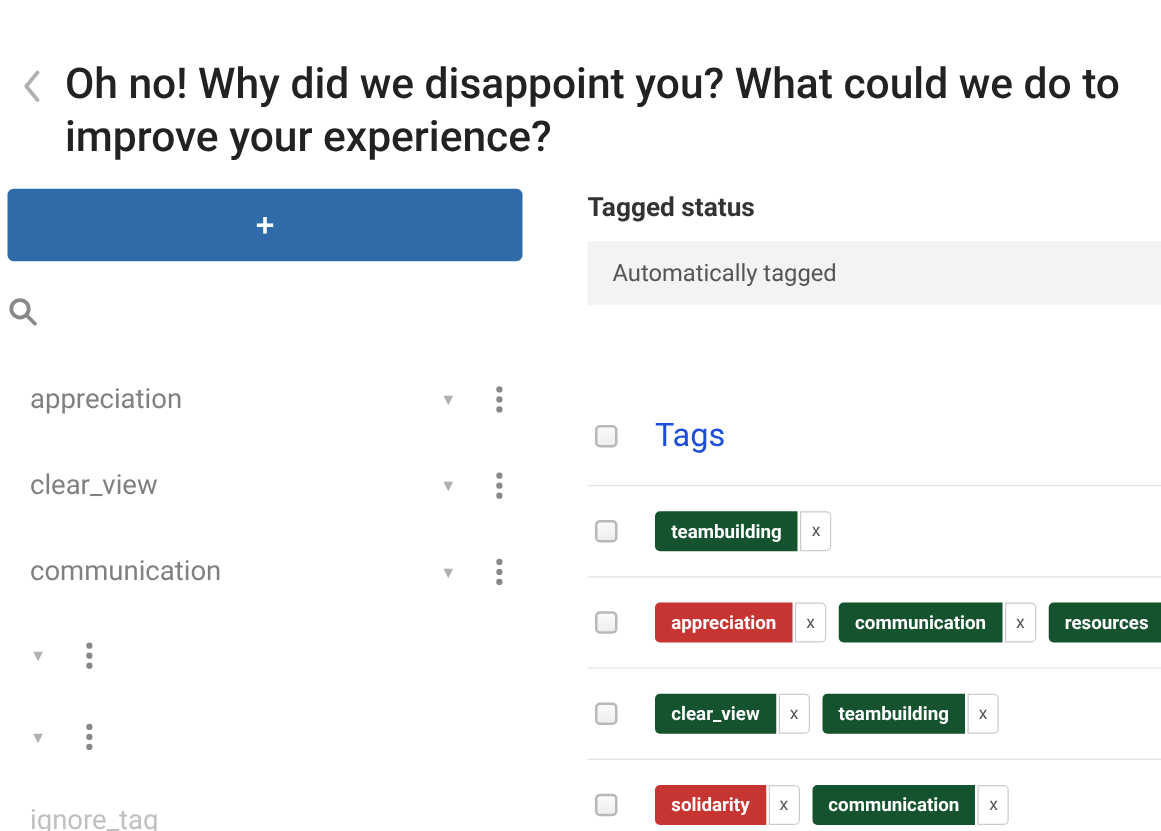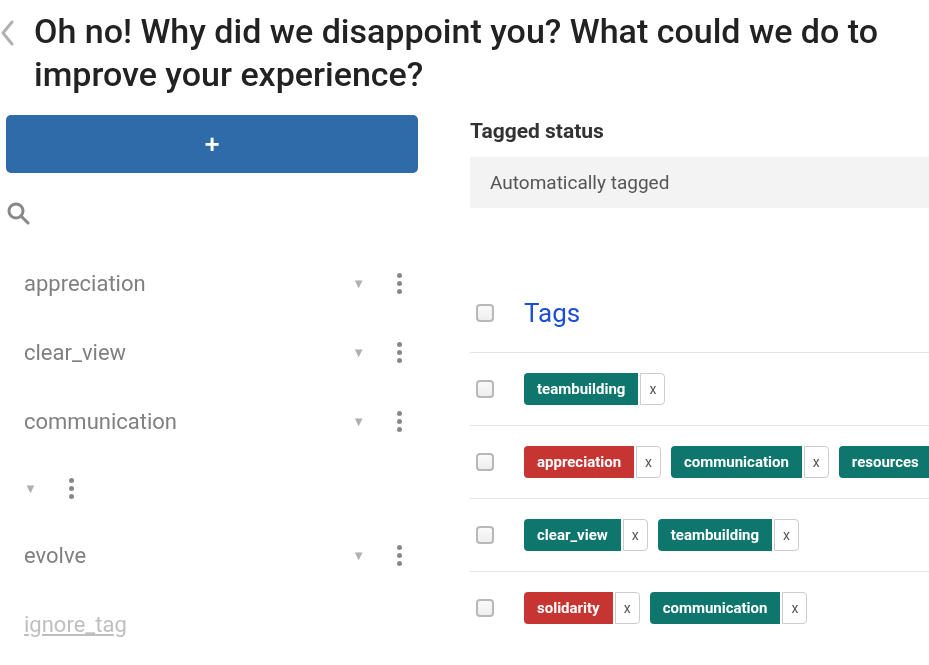--- a/index.html
+++ b/index.html
@@ -6,22 +6,23 @@
     body {
       font-family: -apple-system, BlinkMacSystemFont, "Segoe UI", Roboto, "Helvetica Neue", Arial, sans-serif;
       color: #333;
       background: #fff;
       width: 929px;
       overflow: hidden;
     }
     .header {
       display: flex;
       align-items: flex-start;
-      padding: 10px 10px 20px 0;
+      padding: 10px 10px 20px 18px;
       gap: 18px;
+      margin-top: 36px;
     }
     .back-arrow {
       color: #999;
       cursor: pointer;
       margin-top: 10px;
       flex-shrink: 0;
     }
     .page-title {
       font-size: 34px;
       font-weight: 500;
@@ -144,21 +145,21 @@
       display: flex;
     }
     .chip {
       color: #fff;
       padding: 7px 13px;
       font-size: 15px;
       font-weight: 700;
       border-radius: 4px 0 0 4px;
       white-space: nowrap;
     }
-    .chip-green { background: #0f766e; }
+    .chip-green { background: #14532d; }
     .chip-red { background: #c73533; }
     .chip-x {
       background: #fff;
       border: 1px solid #ccc;
       border-left: 1px solid #ccc;
       color: #555;
       padding: 6px 8px;
       font-size: 14px;
       border-radius: 0 4px 4px 0;
       cursor: pointer;
@@ -231,21 +232,20 @@
       <span class="right">
         <span class="caret-down">▼</span>
         <span class="menu-dots">
             <span></span>
             <span></span>
             <span></span>
           </span>
       </span>
     </div>
     <div class="tag-list-item">
-      <span class="left">evolve</span>
       <span class="right">
         <span class="caret-down">▼</span>
         <span class="menu-dots">
             <span></span>
             <span></span>
             <span></span>
           </span>
       </span>
     </div>
     <div class="tag-list-item" style="opacity:0.5;padding-bottom:0;text-decoration:underline;">

